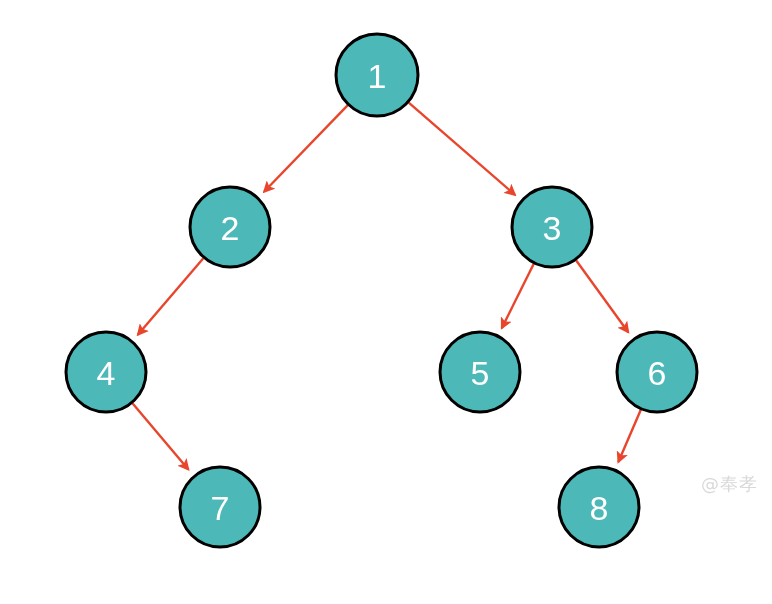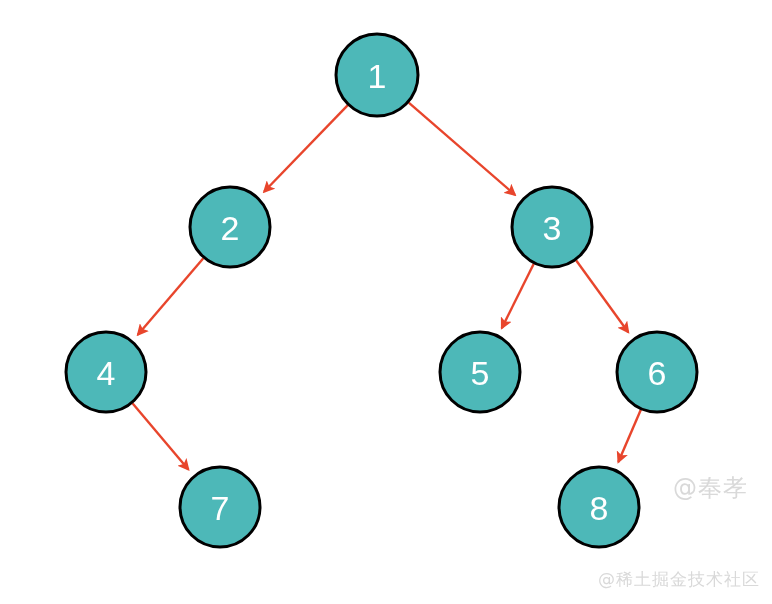--- a/index.html
+++ b/index.html
@@ -41,23 +41,23 @@
     fill: none;
   }
   .watermark {
     position: absolute;
     color: #d9d9d9;
     font-family: "DejaVu Sans", sans-serif;
     white-space: nowrap;
     user-select: none;
   }
   #watermark-author {
-    right: 24px;
+    right: 14px;
     top: 472px;
-    font-size: 24px;
+    font-size: 18px;
     letter-spacing: 1px;
   }
   #watermark-community {
     right: 12px;
     top: 568px;
     font-size: 17px;
     letter-spacing: 1px;
   }
 </style>
 </head>
@@ -111,15 +111,14 @@
         </g>
         <g>
           <circle class="node-circle" cx="599" cy="507" r="40" fill="#4DB8B8" stroke="#000000" stroke-width="3"></circle>
           <text class="node-label" x="599" y="508" fill="#ffffff">8</text>
         </g>
       </g>
   </svg>
 
   <div class="watermark" id="watermark-author">@奉孝</div>
 
-  <div class="watermark" id="watermark-community">@稀土掘金技术社区</div>
 
 </div>
 
 </body></html>

